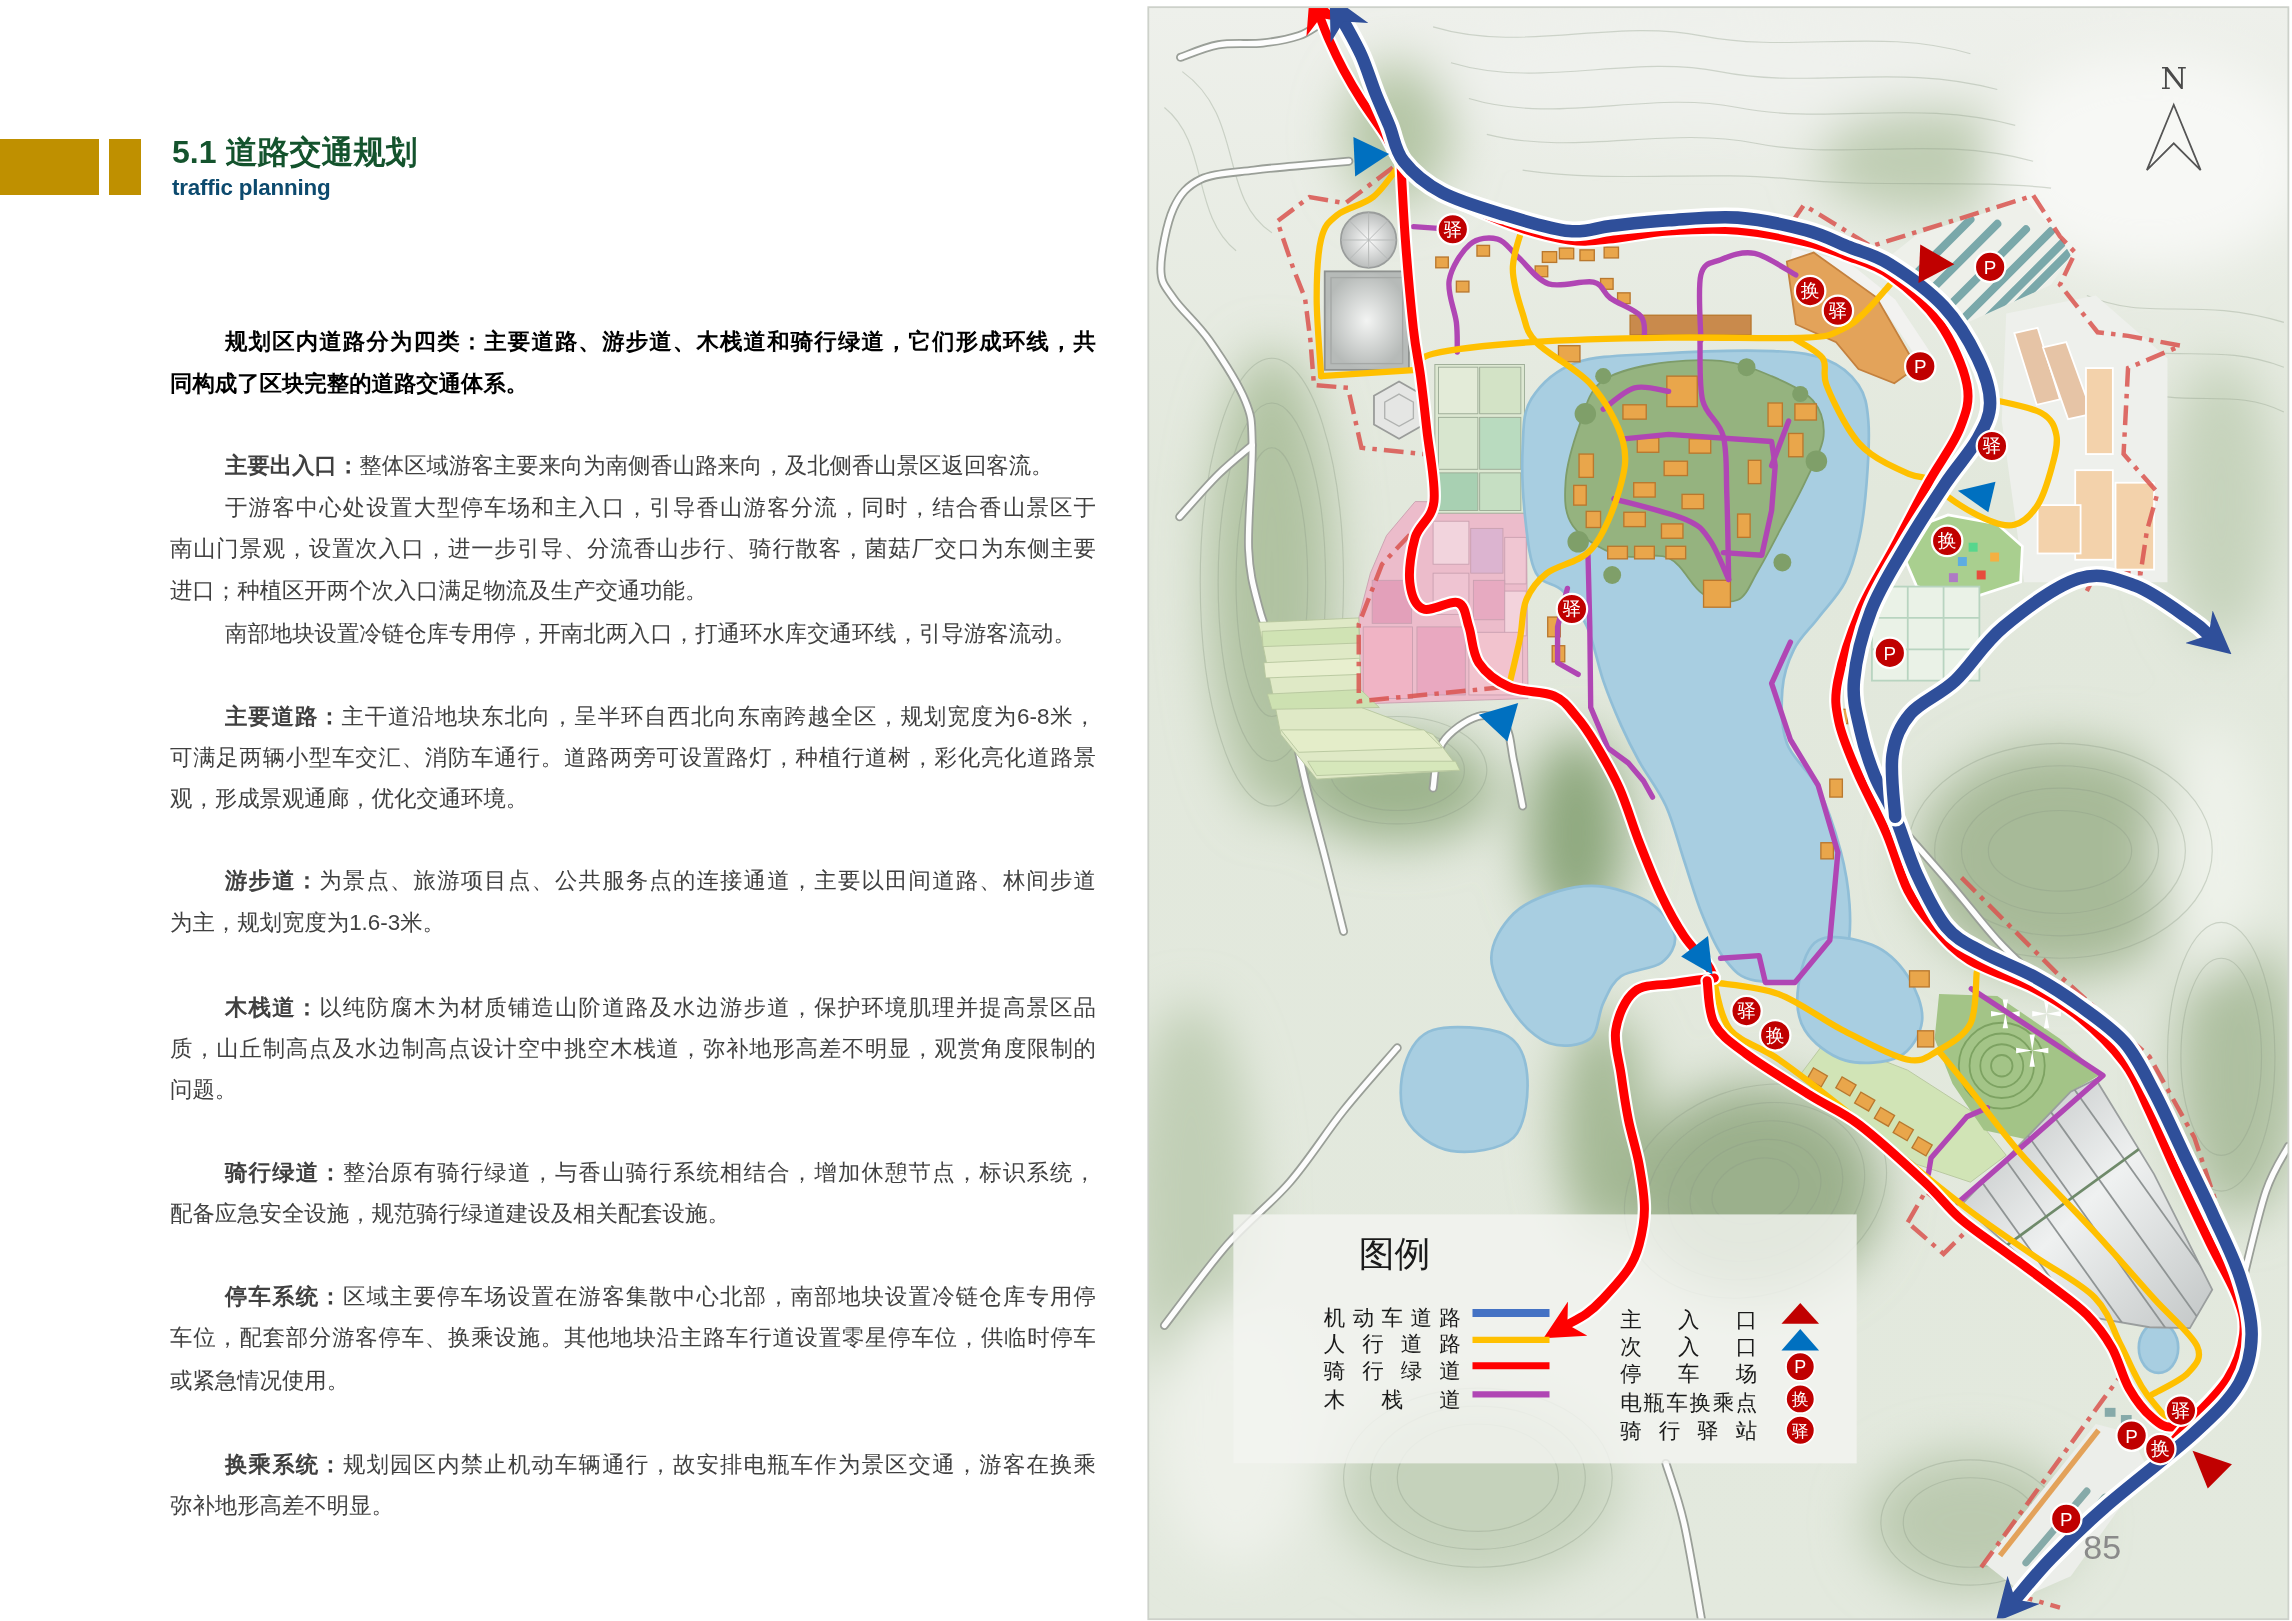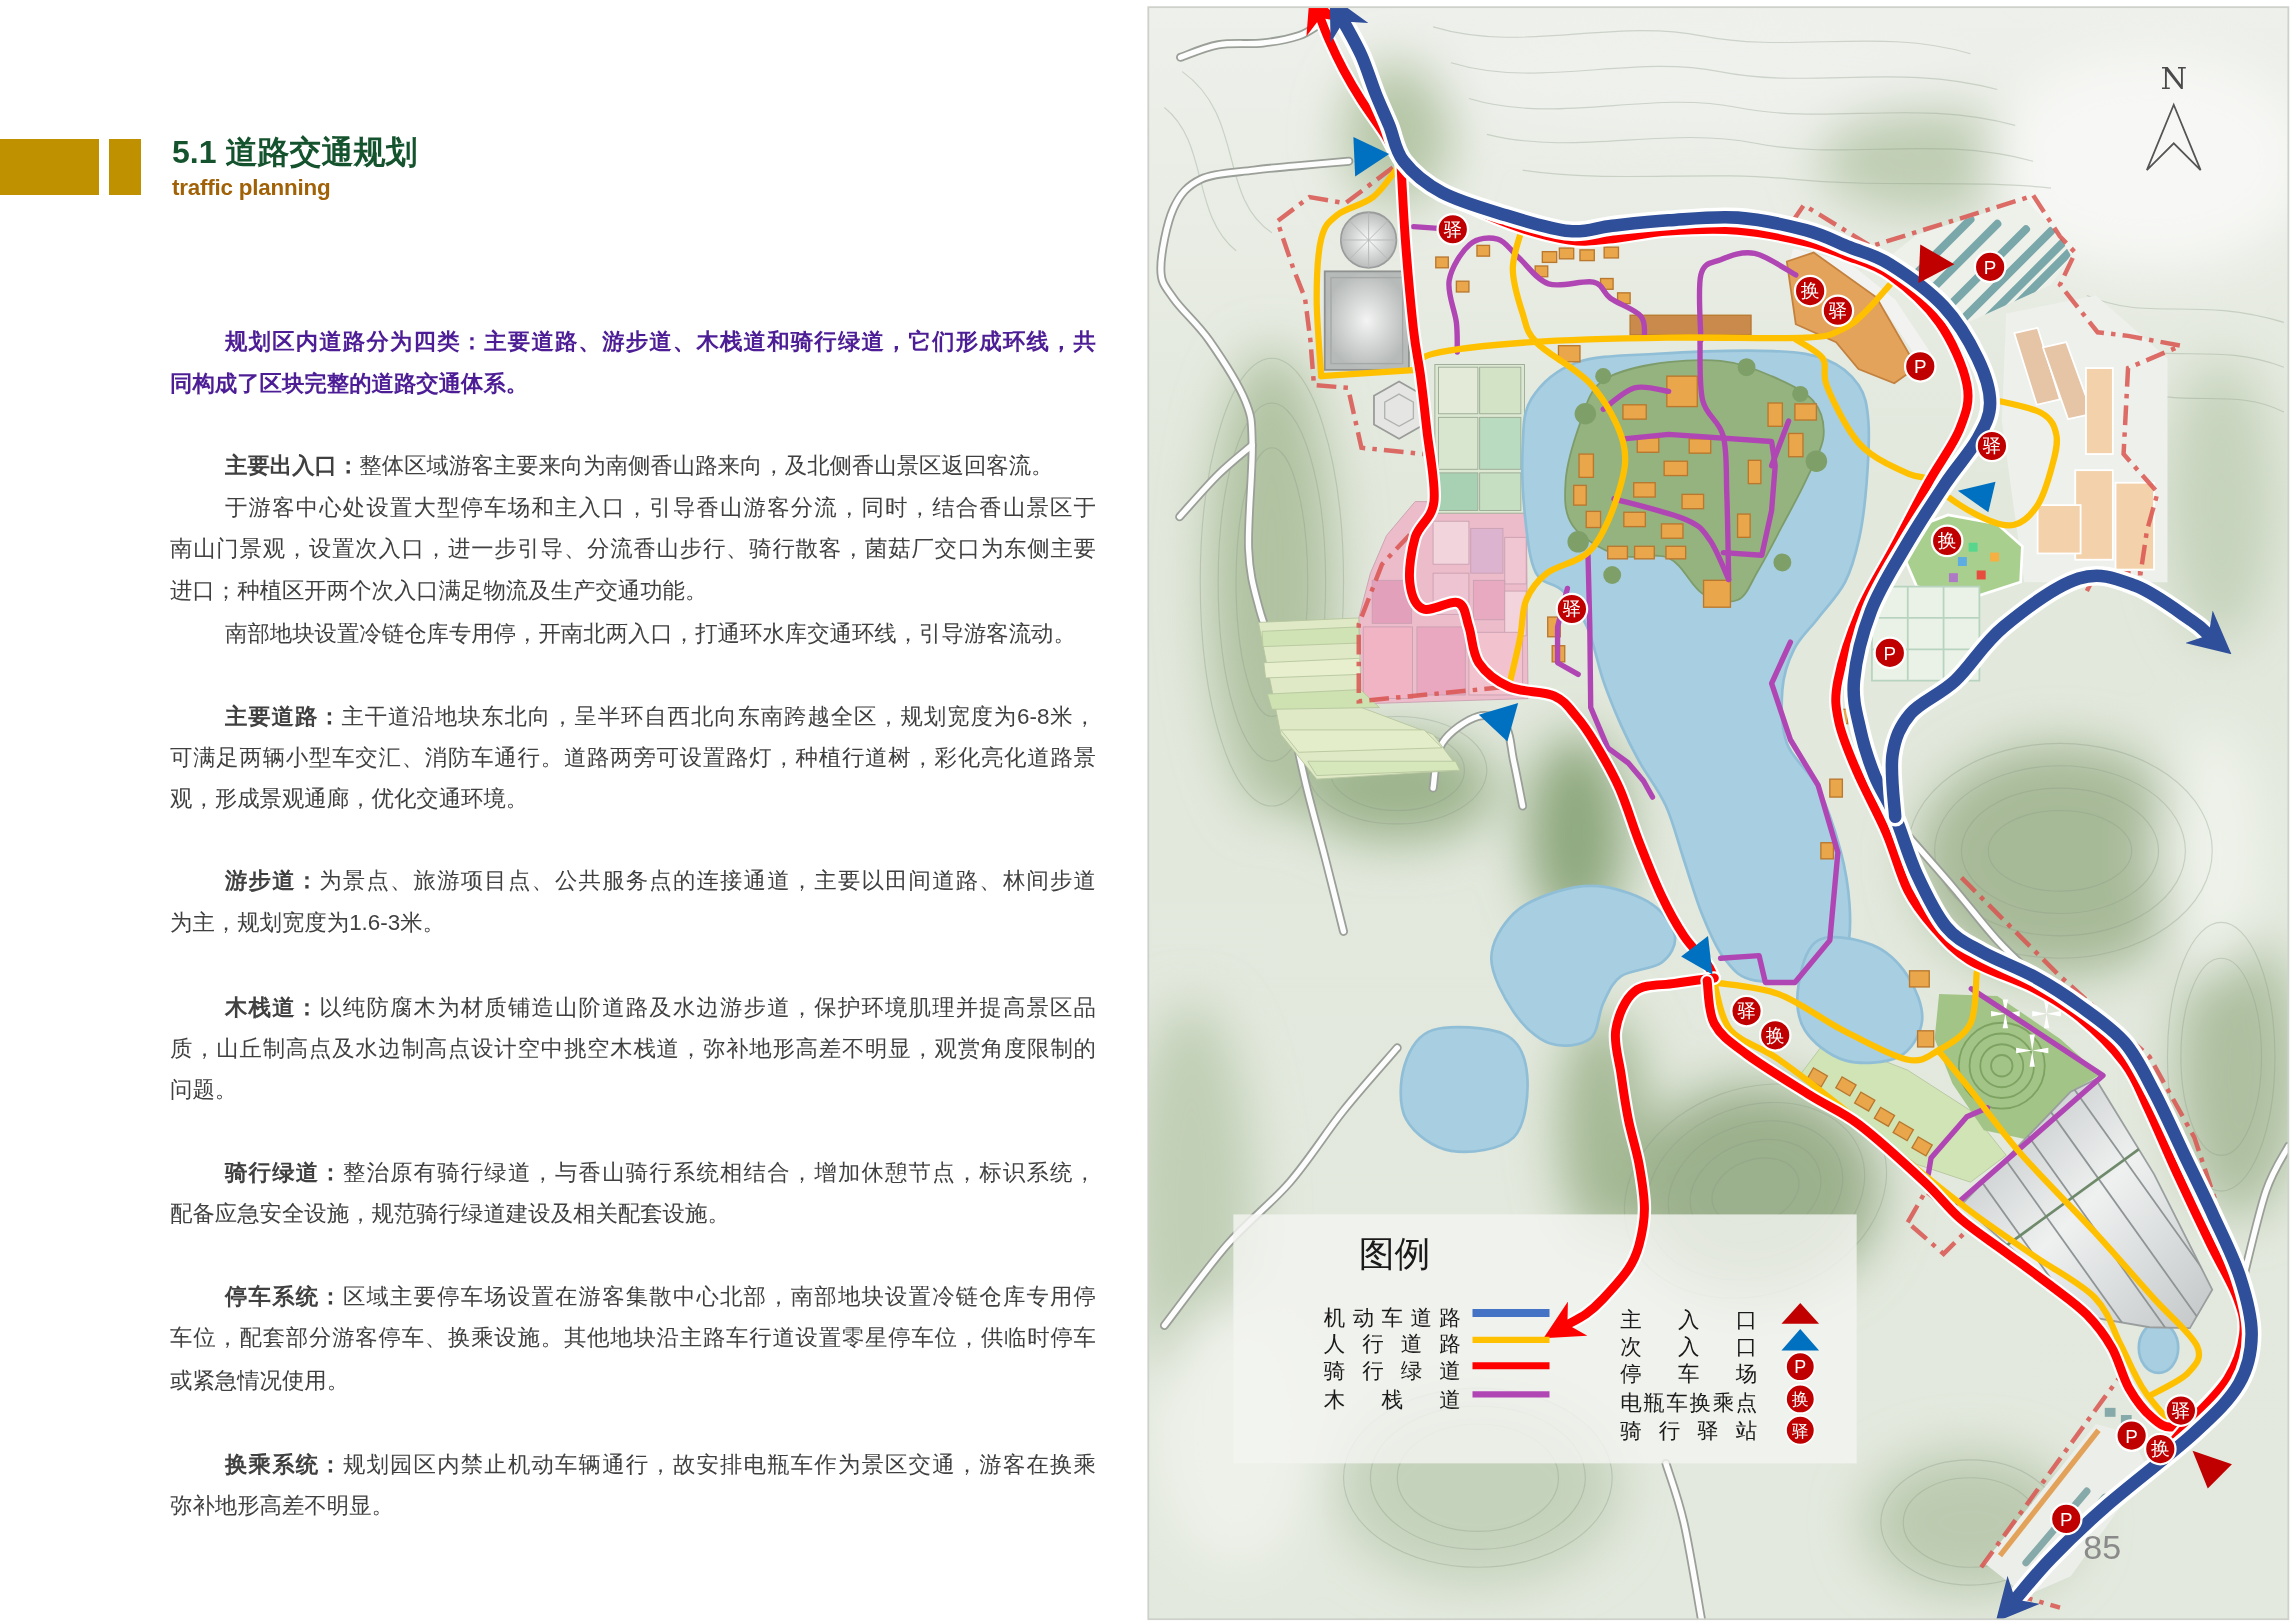--- a/index.html
+++ b/index.html
@@ -1,23 +1,23 @@
 <!DOCTYPE html>
 <html style="font-size:14.3px"><head>
 <meta charset="utf-8">
 <style>
   html,body{margin:0;padding:0;}
   body{width:2293px;height:1621px;position:relative;overflow:hidden;background:#ffffff;font-family:"Liberation Sans","DejaVu Sans",sans-serif;}
   .bar{position:absolute;background:#BF9000;}
   .title{position:absolute;left:172px;top:133px;font-size:32px;line-height:39px;font-weight:bold;color:#14532d;white-space:nowrap;font-family:"Liberation Sans","DejaVu Sans",sans-serif;}
-  .subtitle{position:absolute;left:172px;top:173px;font-size:22.4px;line-height:30px;font-weight:bold;color:#a16207;white-space:nowrap;letter-spacing:-0.2px;font-family:"Liberation Sans","DejaVu Sans",sans-serif;}
+  .subtitle{position:absolute;left:172px;top:173px;font-size:22.4px;line-height:30px;font-weight:bold;color:#0c4a6e;white-space:nowrap;letter-spacing:-0.2px;font-family:"Liberation Sans","DejaVu Sans",sans-serif;}
   .ln{position:absolute;left:170px;width:926px;height:41px;line-height:41px;font-size:22.4px;color:#404040;box-sizing:border-box;overflow:visible;font-family:"Liberation Sans","DejaVu Sans",sans-serif;}
   .ind{padding-left:55px;}
   .full{text-align:justify;text-align-last:justify;}
-  .gold{color:#4c1d95;font-weight:bold;}
+  .gold{color:#000000;font-weight:bold;}
   .lbl{color:#404040;font-weight:bold;}
   svg.map{position:absolute;left:0;top:0;}
   .mk text{font-family:"Liberation Sans","DejaVu Sans",sans-serif;}
 </style>
 </head>
 <body>
 
 <div class="bar" style="left:0;top:139px;width:99px;height:56px;"></div>
 <div class="bar" style="left:109px;top:139px;width:32px;height:56px;"></div>
 <div class="title">5.1 道路交通规划</div>

